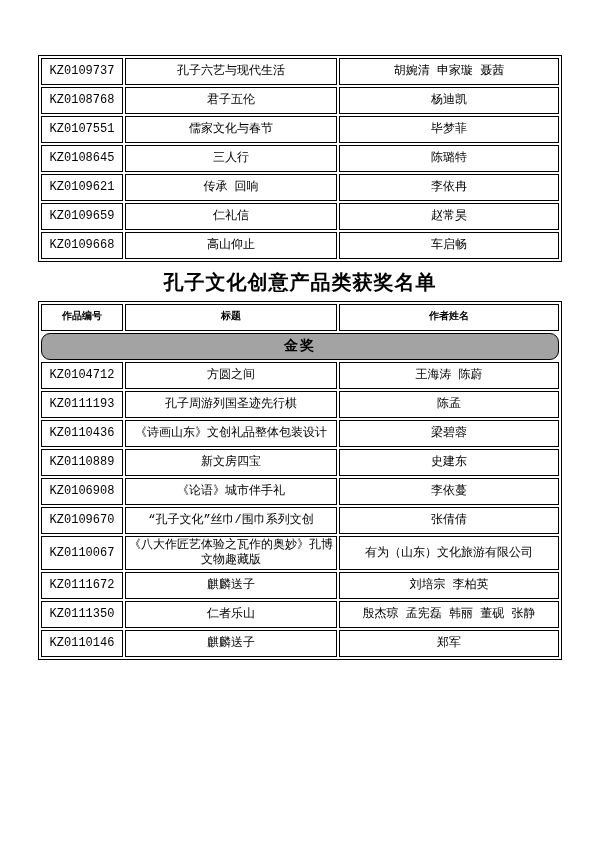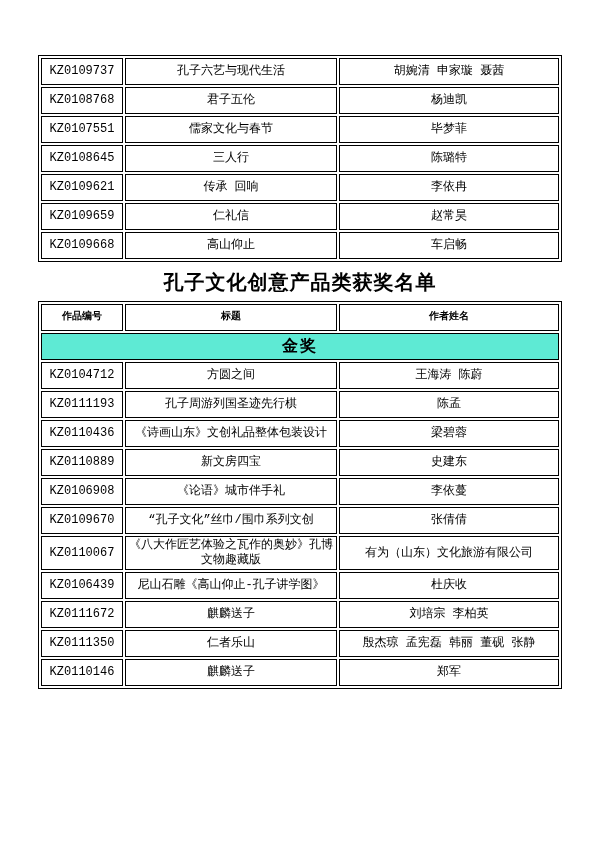--- a/index.html
+++ b/index.html
@@ -30,25 +30,26 @@
   col.c-id{width:82px}
   col.c-title{width:212px}
   #table1 td{height:23px}
   #table2 td{height:23px}
   #table2 th{
     height:23px;
     font-weight:bold;
     font-size:10px;
   }
   td.band{
-    background:#5eead4;
+    background:#a3a3a3;
     font-weight:bold;
-    font-size:16px;
+    font-size:14px;
     height:25px;
     letter-spacing:2px;
+    border-radius:9px;
   }
   .heading{
     text-align:center;
     font-size:20px;
     font-weight:bold;
     margin:7px 0 5px 0;
     letter-spacing:1px;
   }
 </style>
 </head>
@@ -150,25 +151,20 @@
             <td>KZ0109670</td>
             <td>“孔子文化”丝巾/围巾系列文创</td>
             <td>张倩倩</td>
           </tr>
           <tr>
             <td>KZ0110067</td>
             <td>《八大作匠艺体验之瓦作的奥妙》孔博文物趣藏版</td>
             <td>有为（山东）文化旅游有限公司</td>
           </tr>
           <tr>
-            <td>KZ0106439</td>
-            <td>尼山石雕《高山仰止-孔子讲学图》</td>
-            <td>杜庆收</td>
-          </tr>
-          <tr>
             <td>KZ0111672</td>
             <td>麒麟送子</td>
             <td>刘培宗 李柏英</td>
           </tr>
           <tr>
             <td>KZ0111350</td>
             <td>仁者乐山</td>
             <td>殷杰琼 孟宪磊 韩丽 董砚 张静</td>
           </tr>
           <tr>

